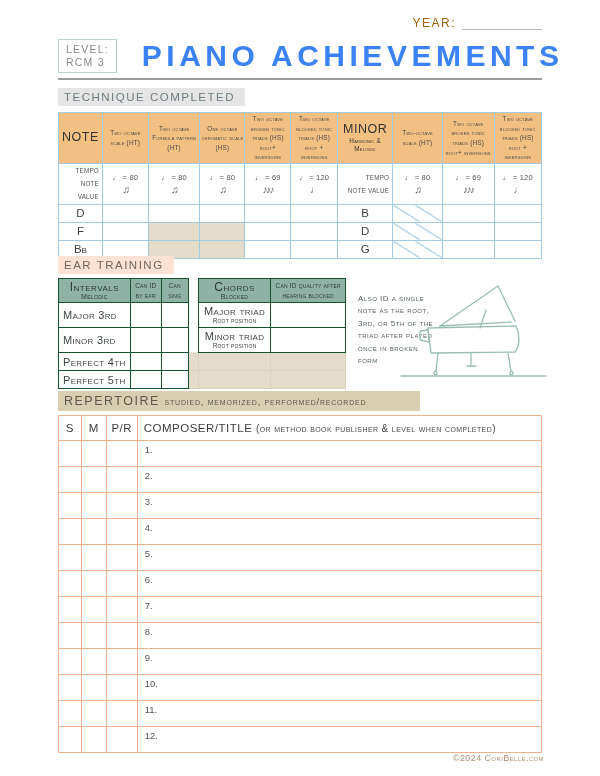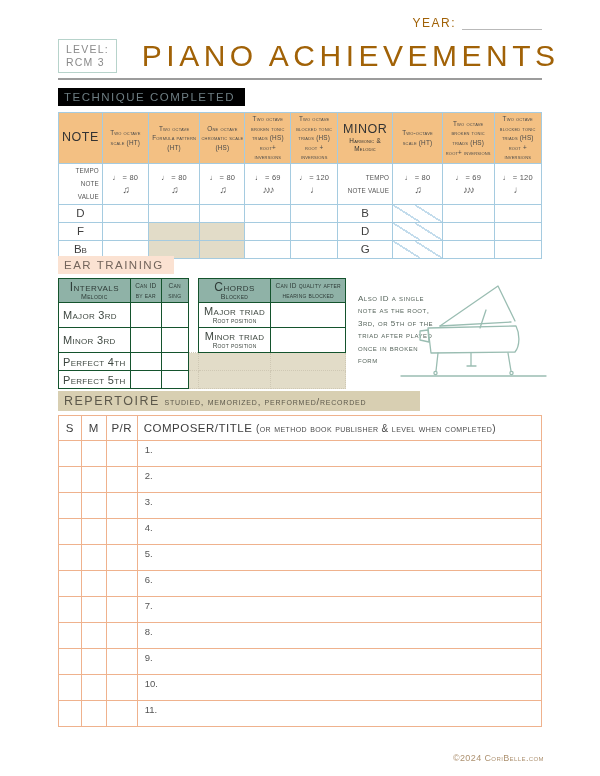--- a/index.html
+++ b/index.html
@@ -13,26 +13,26 @@
 
   
   .year { position:absolute; top:16px; right:58px; display:flex; align-items:flex-end; gap:6px; }
   .year-label { font-size:12px; letter-spacing:1.5px; color:#a16207; }
   .year-line { display:inline-block; width:80px; border-bottom:1.5px solid #b9b9b9; height:14px; }
 
   .masthead { position:absolute; top:40px; left:58px; width:484px; height:40px;
     display:flex; align-items:flex-end; gap:25px; border-bottom:2px solid #9c9c9c; padding-bottom:5px; }
   .level-box { border:1.5px solid #b7d3cb; padding:3px 7px; color:#8a8a8a;
     font-size:10.5px; letter-spacing:1.2px; line-height:1.25; white-space:nowrap; }
-  .title { font-size:30px; color:#a16207; letter-spacing:4.5px; font-weight:400; white-space:nowrap; }
+  .title { font-size:30px; color:#3b82f6; letter-spacing:4.5px; font-weight:700; white-space:nowrap; }
 
   
   .sec-label { position:absolute; left:58px; padding:3px 10px 3px 6px; font-size:11.5px;
     letter-spacing:1.5px; color:#6d7d82; white-space:nowrap; }
-  .sec-technique { top:88px; background:#000000; }
+  .sec-technique { top:88px; background:#e5e5e5; }
   .sec-ear { top:256px; background:#fbe2d2; color:#73655c; }
   .sec-rep { top:391px; background:#d8cfb2; color:#5c584b; width:362px; padding-right:0; }
   .sec-rep .big { font-size:12.5px; letter-spacing:1.5px; }
   .sec-rep .small { font-size:9.5px; font-variant:small-caps; letter-spacing:0.8px; }
 
   
   table { border-collapse:collapse; table-layout:fixed; }
   .ttable { position:absolute; top:112px; left:58px; width:484px; }
   .ttable td, .ttable th { border:1px solid #a5cbe0; vertical-align:middle; overflow:hidden; }
   .ttable th { background:#f3c083; font-weight:normal; }
@@ -379,18 +379,24 @@
           <td></td>
           <td></td>
           <td class="num">10.</td>
         </tr>
     <tr>
           <td></td>
           <td></td>
           <td></td>
           <td class="num">11.</td>
         </tr>
+    <tr>
+          <td></td>
+          <td></td>
+          <td></td>
+          <td class="num">12.</td>
+        </tr>
   </tbody>
     </table>
 
   <div class="footer">©2024 CoriBelle.com</div>
 
 </div>
 
 </body></html>

